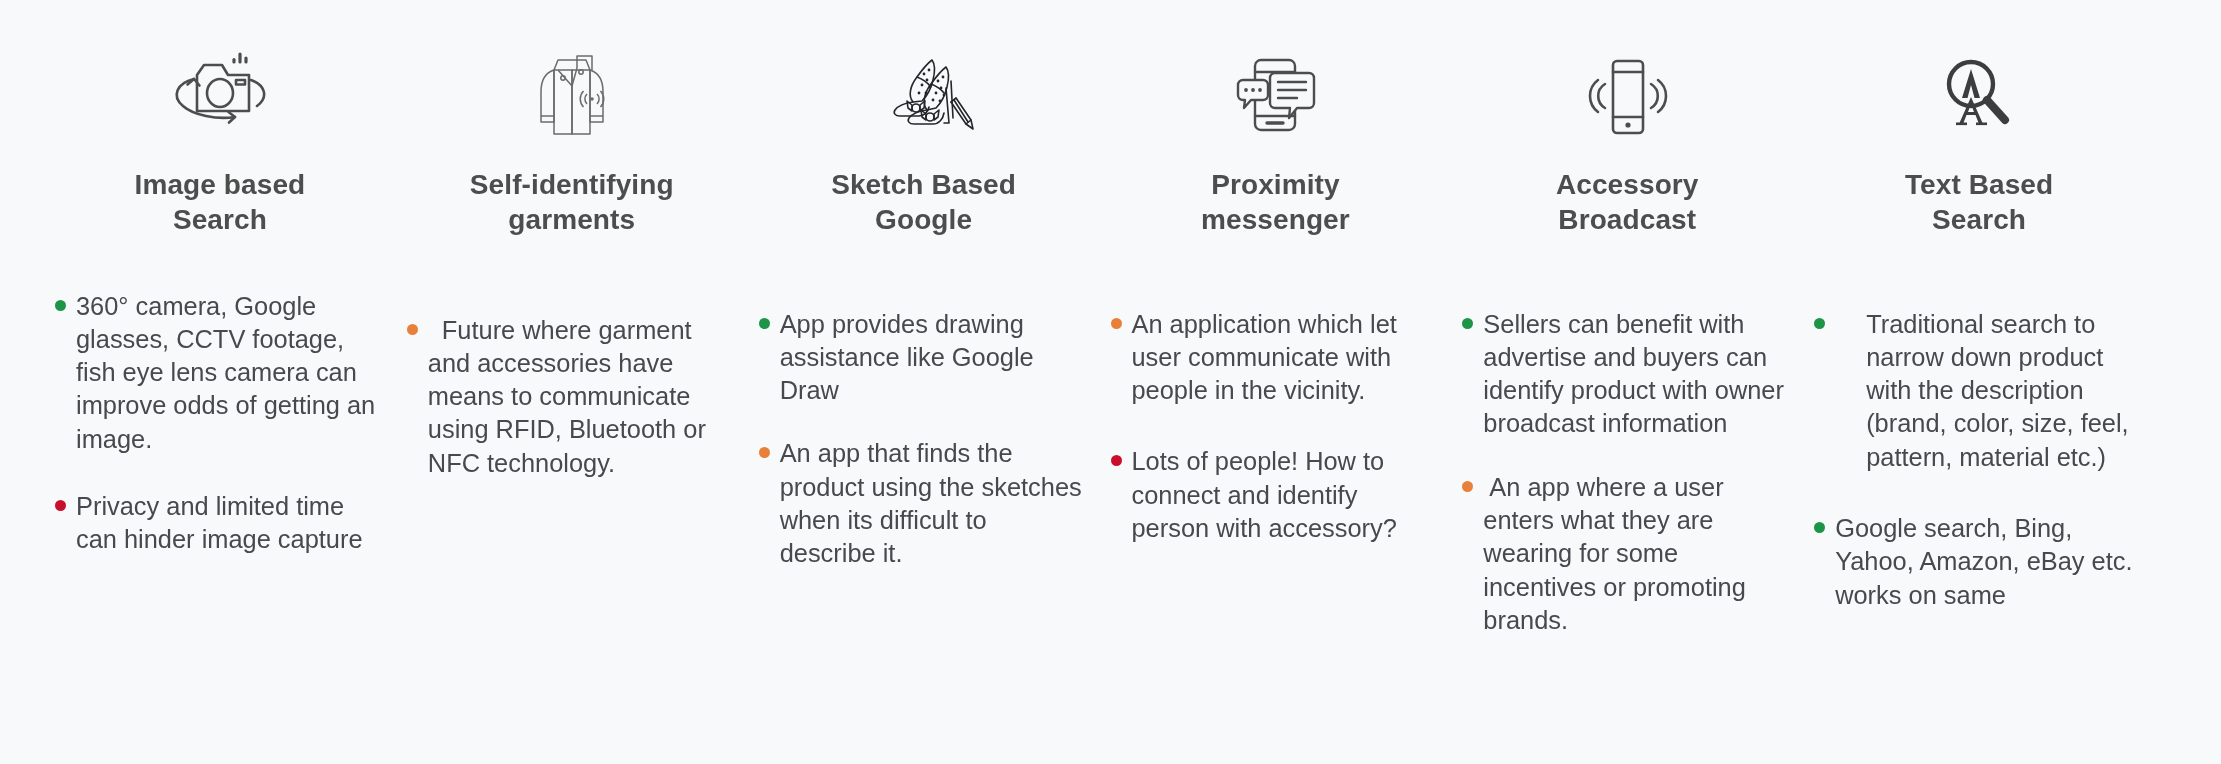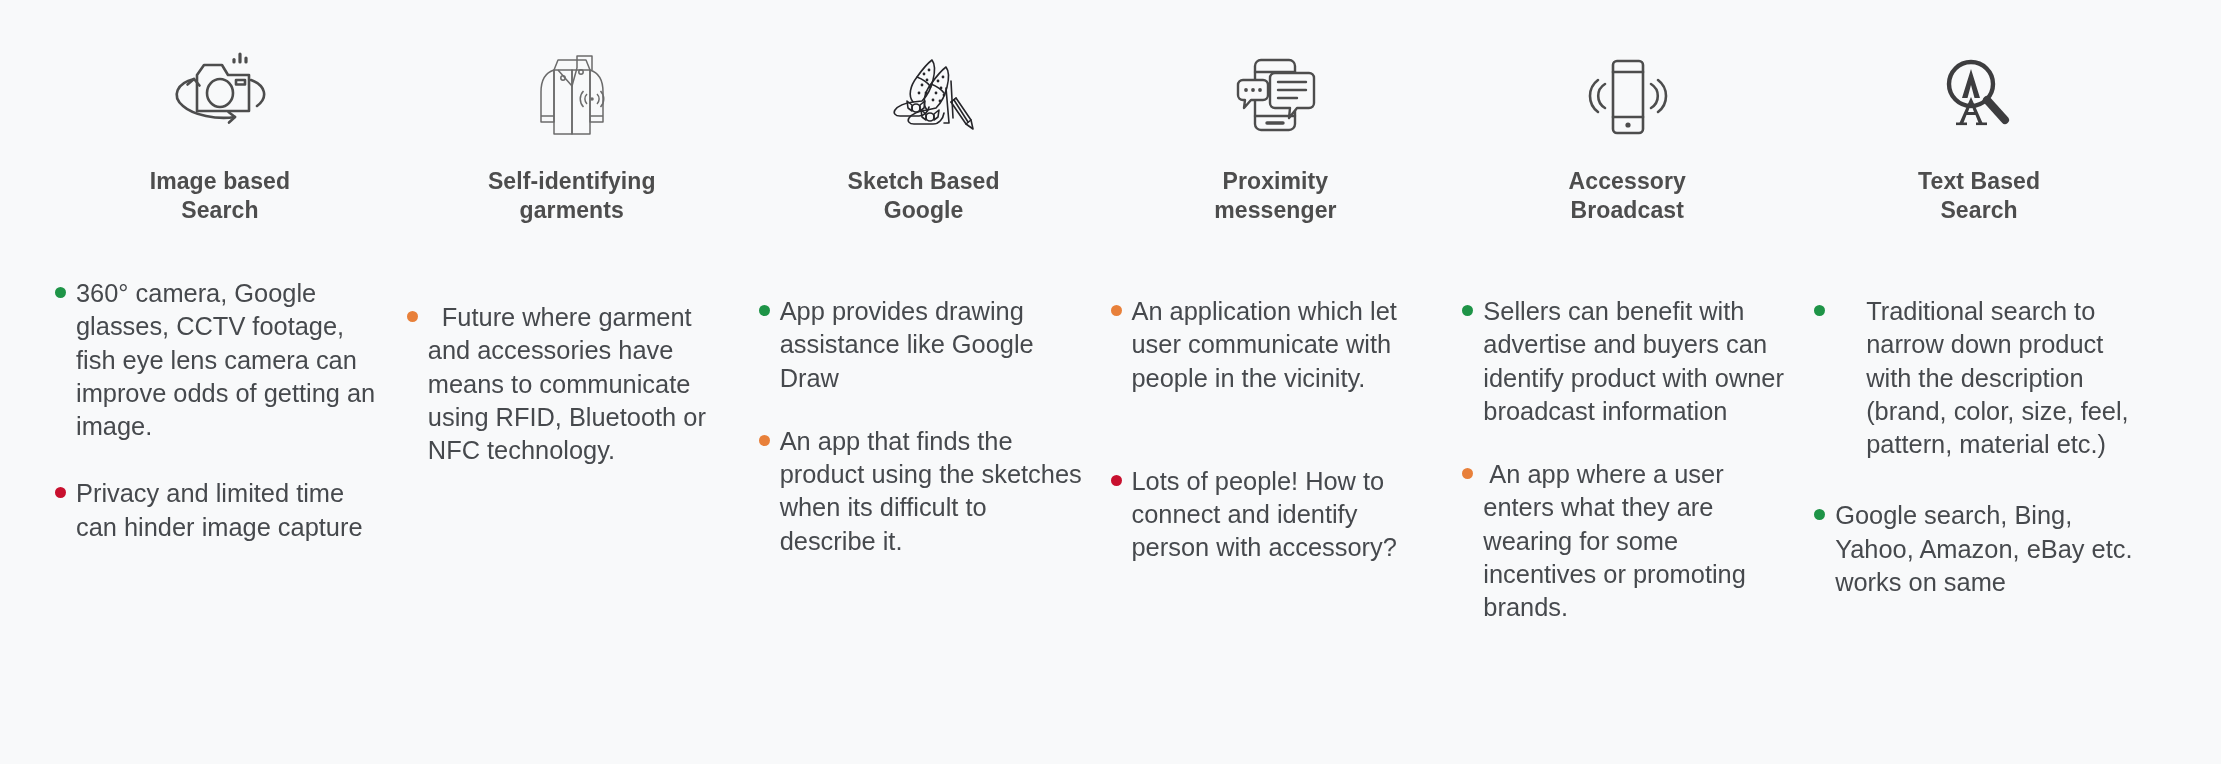--- a/index.html
+++ b/index.html
@@ -34,21 +34,21 @@
     height: 150px;
     display: flex;
     align-items: center;
     justify-content: center;
     padding-top: 42px;
     box-sizing: border-box;
   }
   .icon-wrap svg { display: block; }
   .heading {
     text-align: center;
-    font-size: 23px;
+    font-size: 28px;
     line-height: 1.26;
     font-weight: 700;
     color: #4d4d4d;
     letter-spacing: 0.1px;
     padding-top: 17px;
     white-space: pre-line;
   }
   .bullets {
     margin-top: 54px;
     display: flex;
@@ -72,21 +72,21 @@
     margin-right: 10px;
   }
   .btext { flex: 1 1 auto; }
 
   
   .col-0 .bullets { margin-top: 52px; }
   .col-0 .bullet-0 .btext { text-indent: 14px; }
   .col-1 .bullets { margin-top: 76px; }
   .col-1 .bullet-0 .btext { text-indent: 14px; }
   .col-2 .bullets { margin-top: 70px; }
-  .col-3 .bullets { margin-top: 70px; gap: 32px; }
+  .col-3 .bullets { margin-top: 70px; }
   .col-4 .bullets { margin-top: 70px; }
   .col-4 .bullet-0 .btext { text-indent: 6px; }
   .col-5 .bullets { margin-top: 70px; }
   .col-0 .bullet-1 { margin-bottom: 34px; }
   .col-2 .bullet-0 { margin-bottom: 38px; }
   .col-3 .bullet-0 { margin-bottom: 38px; }
   .col-4 .bullet-0 { margin-bottom: 38px; }
   .col-5 .bullet-0 { margin-bottom: 38px; gap: 31px; }
 </style>
 </head>

